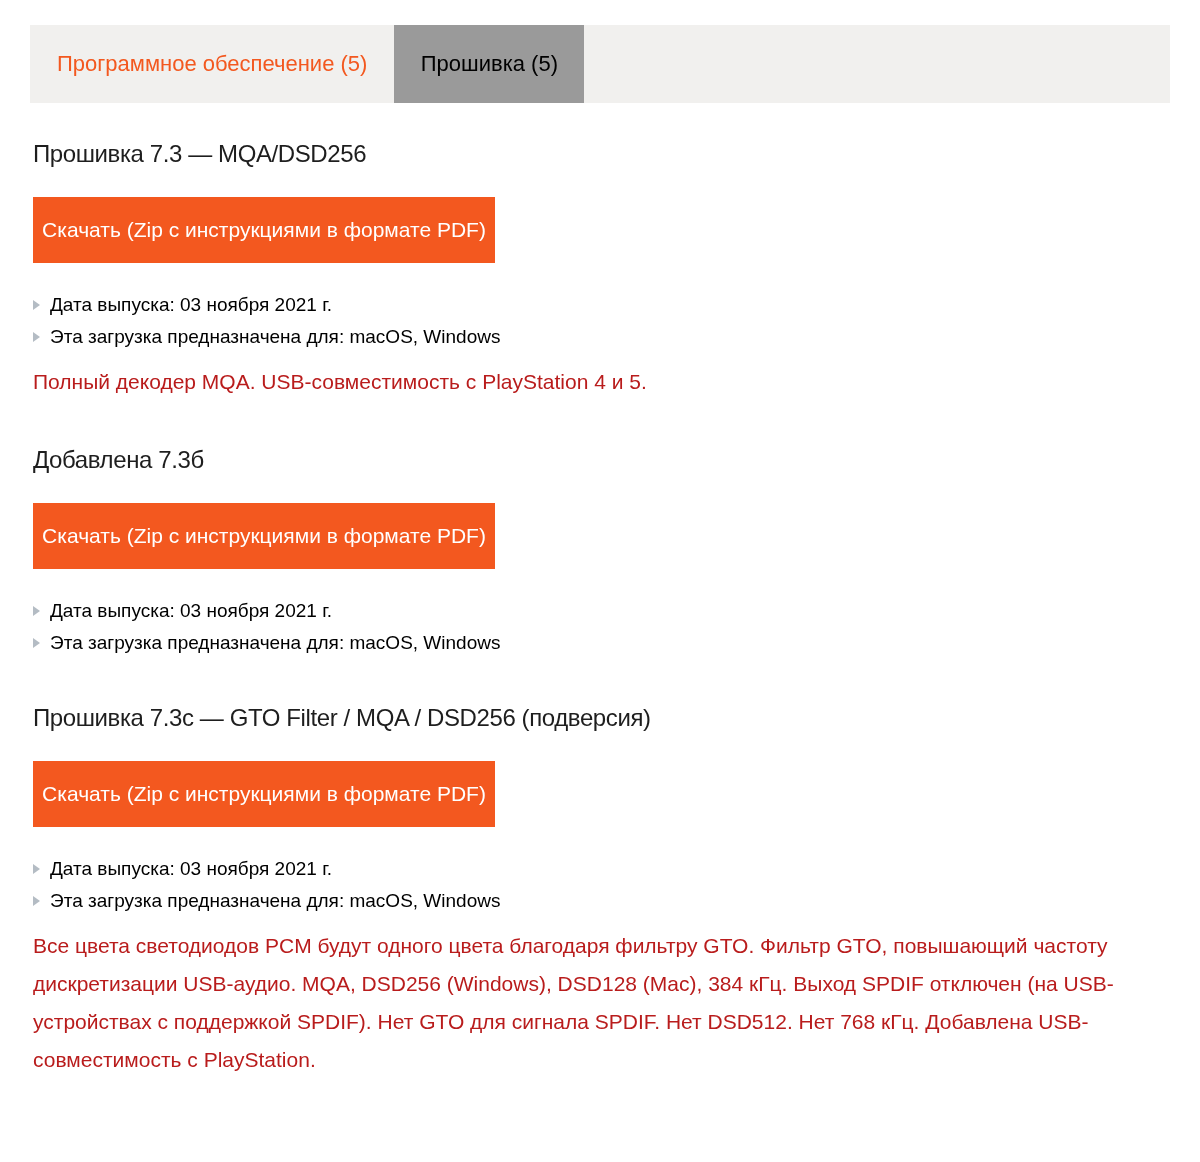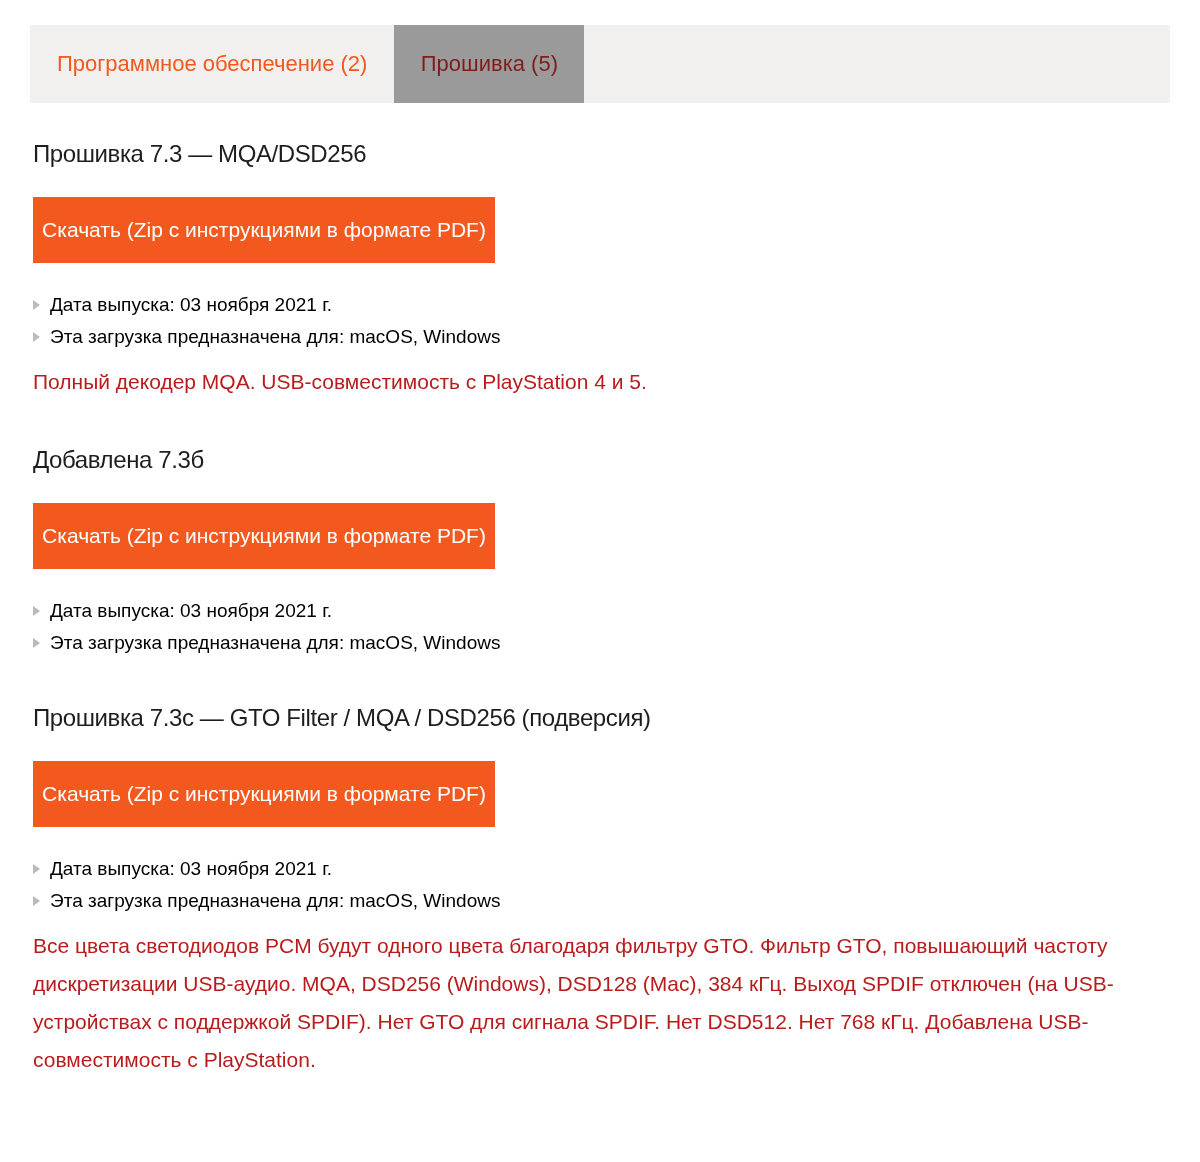--- a/index.html
+++ b/index.html
@@ -30,21 +30,21 @@
     font-size: 22px;
     cursor: pointer;
     white-space: nowrap;
   }
   .tab--software {
     color: #f3581f;
     padding: 0 27px;
   }
   .tab--firmware {
     background: #9a9a9a;
-    color: #7f1d1d;
+    color: #000000;
     width: 190px;
     justify-content: center;
   }
 
   
   .content {
     padding-left: 3px;
   }
   .fw-section {
     margin-bottom: 38px;
@@ -101,21 +101,21 @@
     line-height: 38px;
     max-width: 1140px;
   }
 </style>
 </head>
 <body>
 
 <div class="page">
 
   <div class="tabbar">
-    <div class="tab tab--software">Программное обеспечение (2)</div>
+    <div class="tab tab--software">Программное обеспечение (5)</div>
     <div class="tab tab--firmware">Прошивка (5)</div>
   </div>
 
   <div class="content">
 
     <section class="fw-section">
       <h2 class="fw-title">Прошивка 7.3 — MQA/DSD256</h2>
       <a class="download-btn">Скачать (Zip с инструкциями в формате PDF)</a>
       <ul class="meta-list">
         <li class="meta-item">

